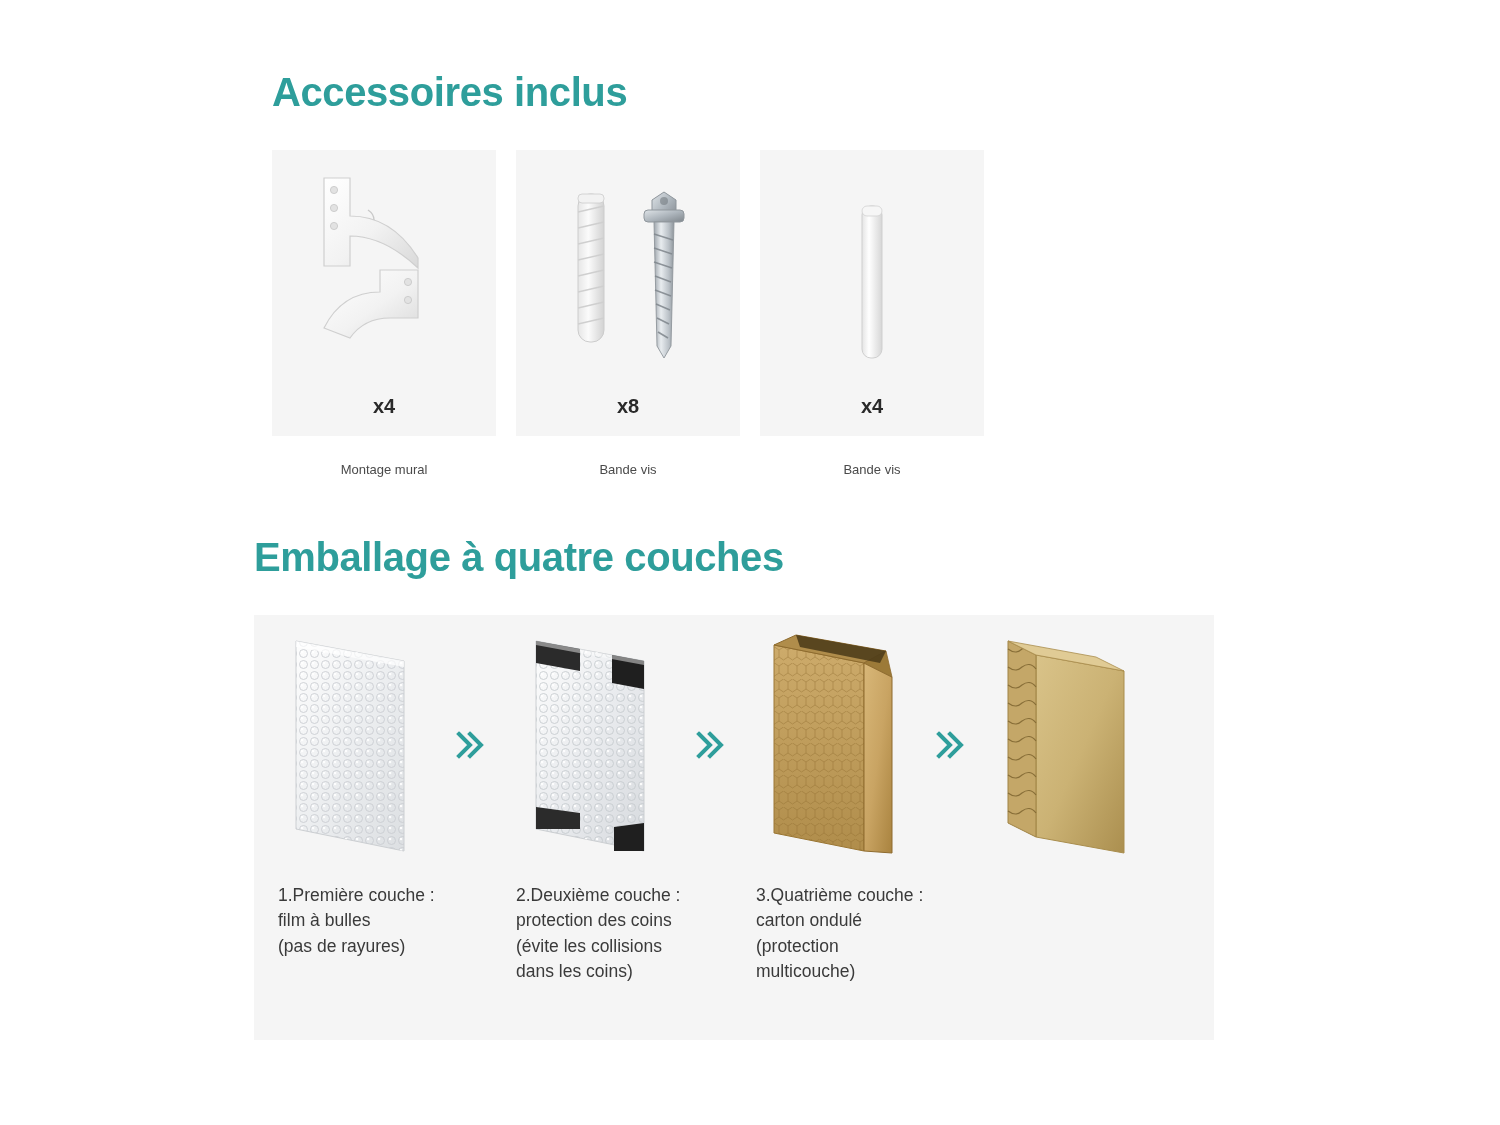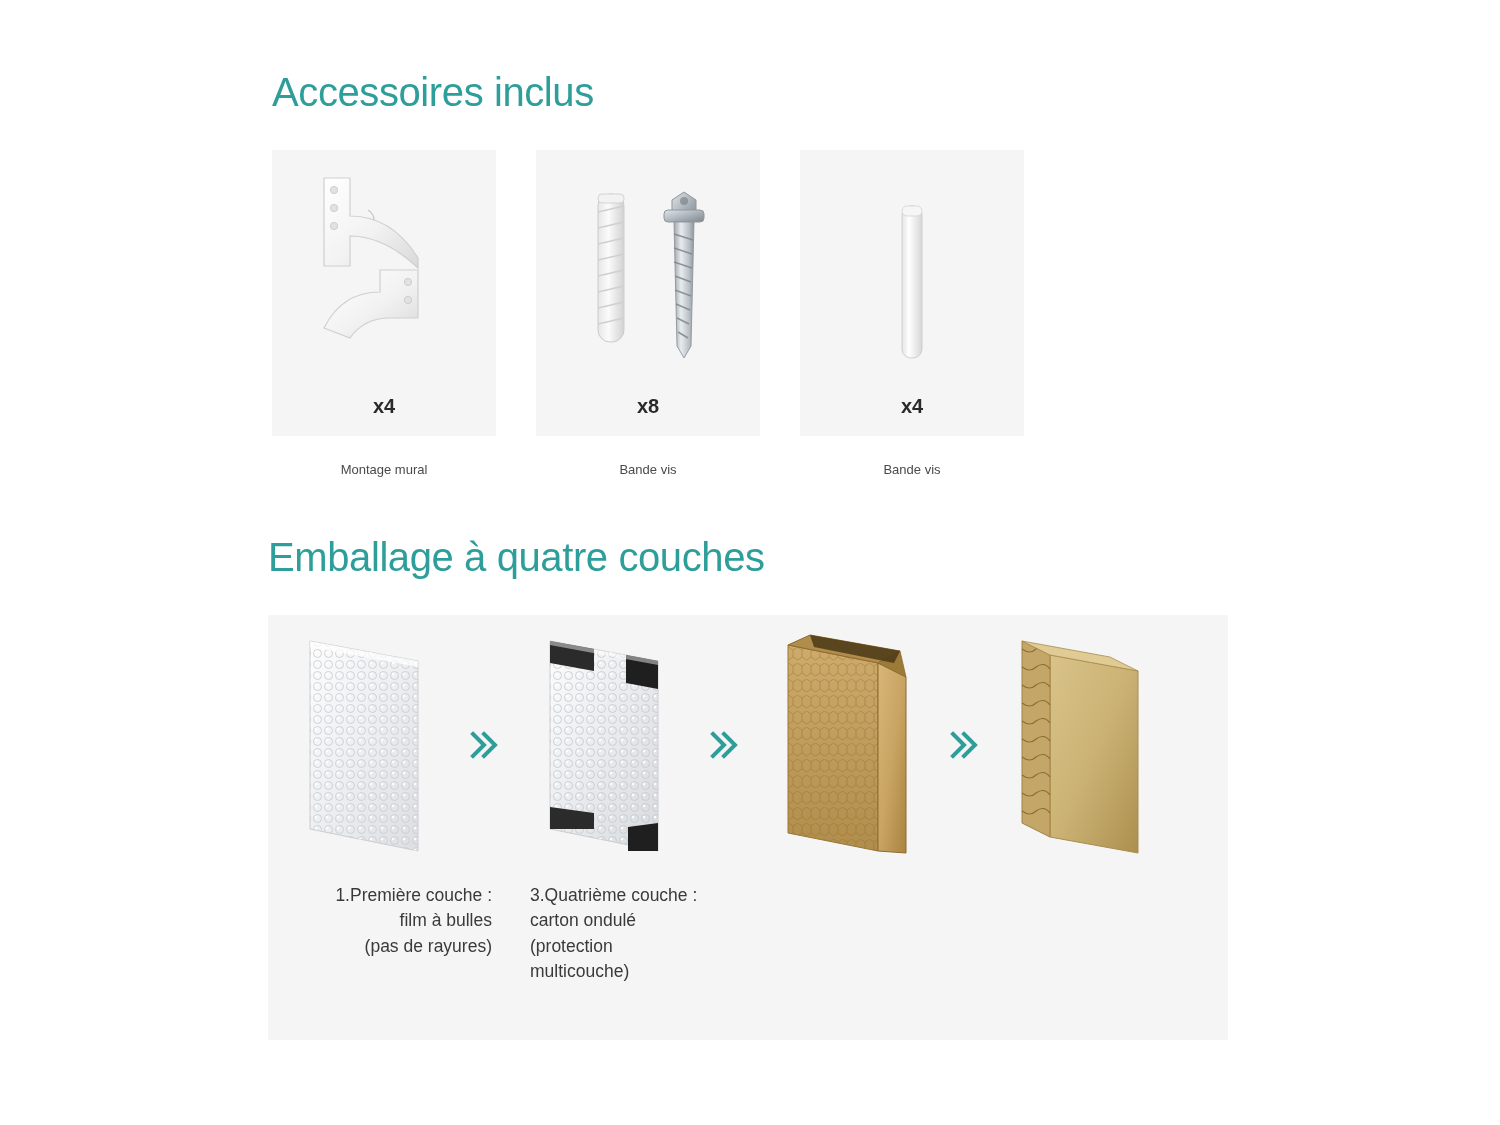--- a/index.html
+++ b/index.html
@@ -22,29 +22,29 @@
 
   
   .section-accessories {
     position: absolute;
     left: 272px;
     top: 70px;
     width: 960px;
   }
   .heading {
     font-size: 40px;
-    font-weight: normal;
+    font-weight: bold;
     color: #2e9e9b;
     letter-spacing: -0.4px;
     margin: 0 0 36px 0;
     line-height: 1.1;
   }
   .acc-row {
     display: flex;
-    gap: 40px;
+    gap: 20px;
   }
   .acc-cell {
     width: 224px;
   }
   .acc-box {
     position: relative;
     width: 224px;
     height: 286px;
     background: #f5f5f5;
     overflow: hidden;
@@ -69,21 +69,21 @@
     position: absolute;
     left: 0;
     top: 0;
     width: 224px;
     height: 250px;
   }
 
   
   .section-packaging {
     position: absolute;
-    left: 268px;
+    left: 254px;
     top: 535px;
     width: 960px;
   }
   .pack-panel {
     position: relative;
     width: 960px;
     height: 425px;
     background: #f5f5f5;
     margin-top: 36px;
   }
@@ -117,21 +117,21 @@
   }
   .desc-item {
     width: 240px;
     padding: 0 16px 0 22px;
     box-sizing: border-box;
     font-size: 17.5px;
     line-height: 1.45;
     color: #3a3a3a;
     white-space: pre-line;
   }
-  .desc-item.i0 { padding-left: 24px; text-align: right; }
+  .desc-item.i0 { padding-left: 24px; }
 </style>
 </head>
 <body>
 
 <div class="page">
 
   <div class="section-accessories">
     <h2 class="heading">Accessoires inclus</h2>
 
     <div class="acc-row">
@@ -376,20 +376,24 @@
             <polygon points="34,26 62,40 150,56 122,42" fill="#e0cb95" stroke="#a98d4d" stroke-width="0.8"></polygon>
           </svg>
         </div>
 
       </div>
 
       <div class="desc-row">
         <div class="desc-item i0">1.Première couche :
 film à bulles
 (pas de rayures)</div>
+        <div class="desc-item">2.Deuxième couche :
+protection des coins
+(évite les collisions
+dans les coins)</div>
         <div class="desc-item">3.Quatrième couche :
 carton ondulé
 (protection
 multicouche)</div>
       </div>
 
     </div>
   </div>
 
 </div>

